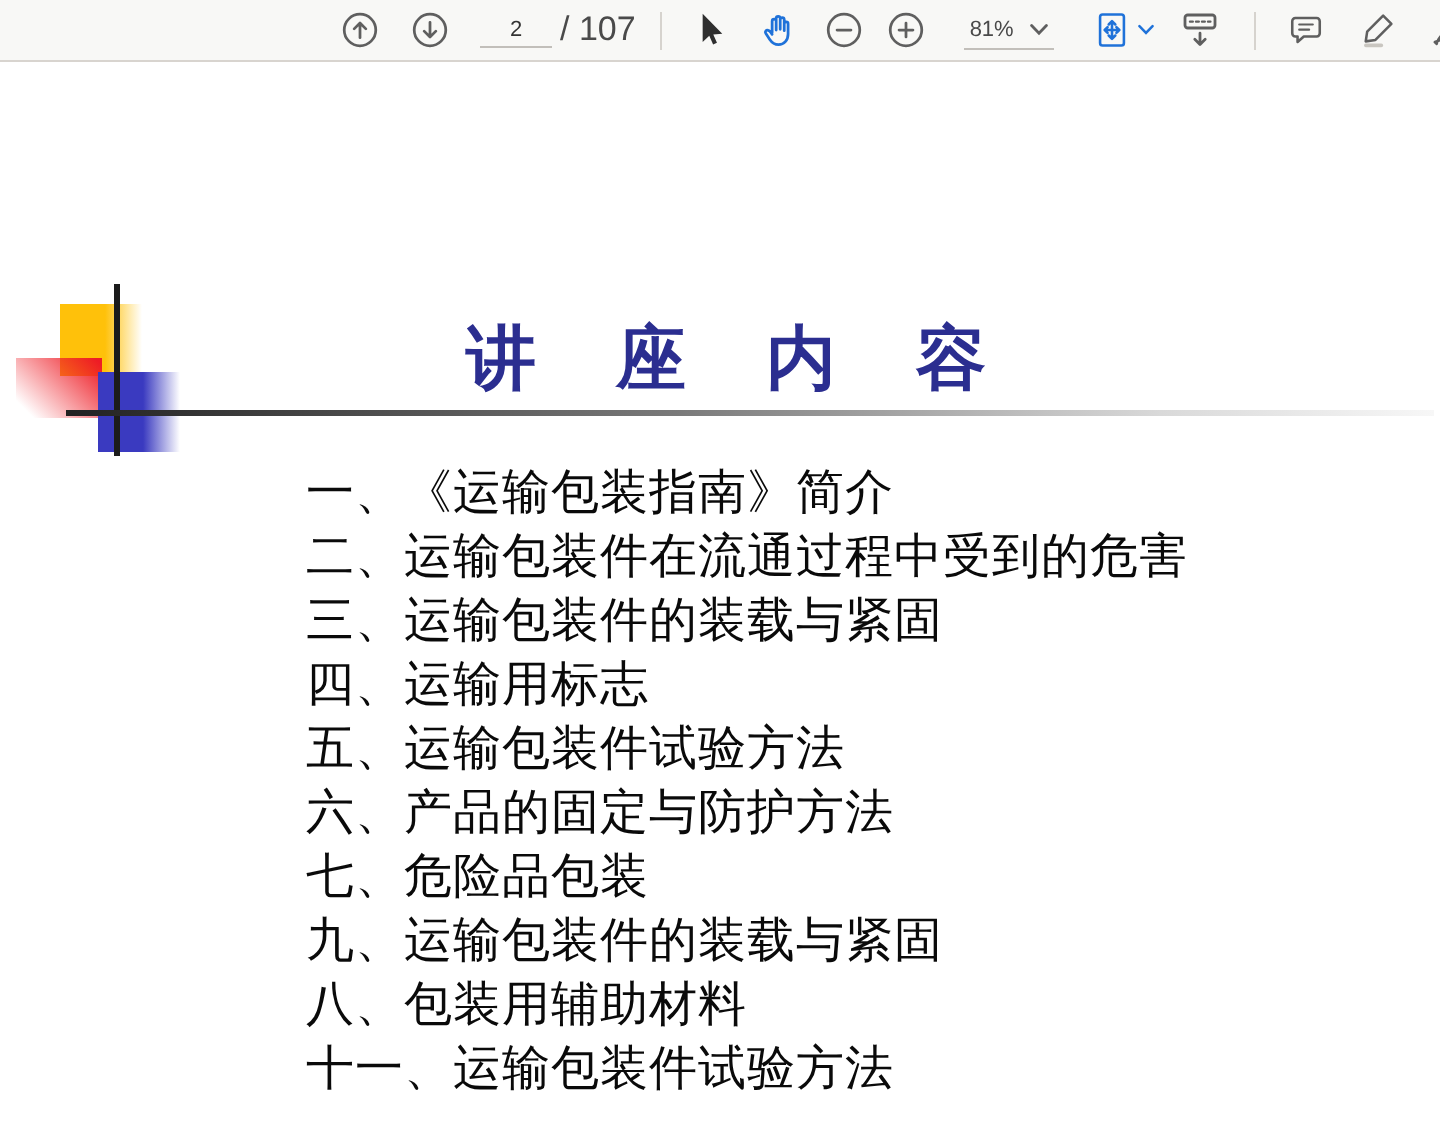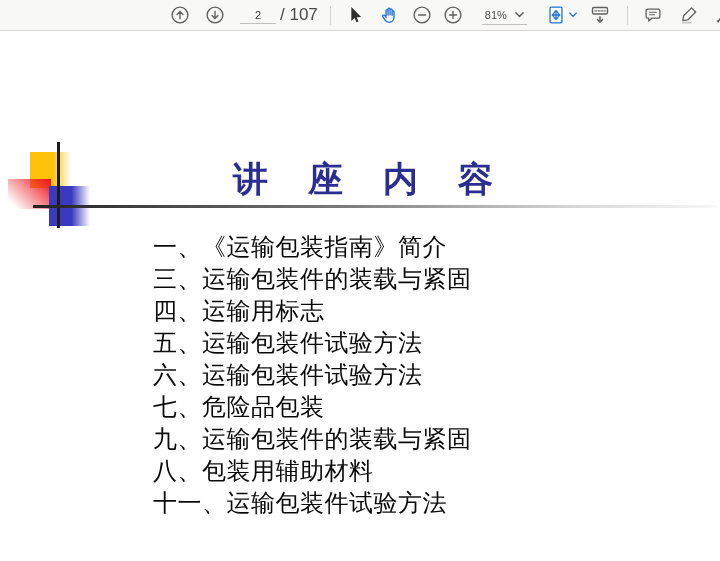--- a/index.html
+++ b/index.html
@@ -173,23 +173,24 @@
     <div class="deco-yellow"></div>
     <div class="deco-red"></div>
     <div class="deco-blue"></div>
     <div class="deco-vline"></div>
     <div class="deco-hline"></div>
 
     <div class="slide-title">讲座内容</div>
 
     <div class="toc">
       <div class="toc-line">一、《运输包装指南》简介</div>
+      <div class="toc-line">二、运输包装件在流通过程中受到的危害</div>
       <div class="toc-line">三、运输包装件的装载与紧固</div>
       <div class="toc-line">四、运输用标志</div>
       <div class="toc-line">五、运输包装件试验方法</div>
-      <div class="toc-line">六、运输包装件试验方法</div>
+      <div class="toc-line">六、产品的固定与防护方法</div>
       <div class="toc-line">七、危险品包装</div>
       <div class="toc-line">九、运输包装件的装载与紧固</div>
       <div class="toc-line">八、包装用辅助材料</div>
       <div class="toc-line">十一、运输包装件试验方法</div>
     </div>
   </div>
 </div>
 
 </body></html>

